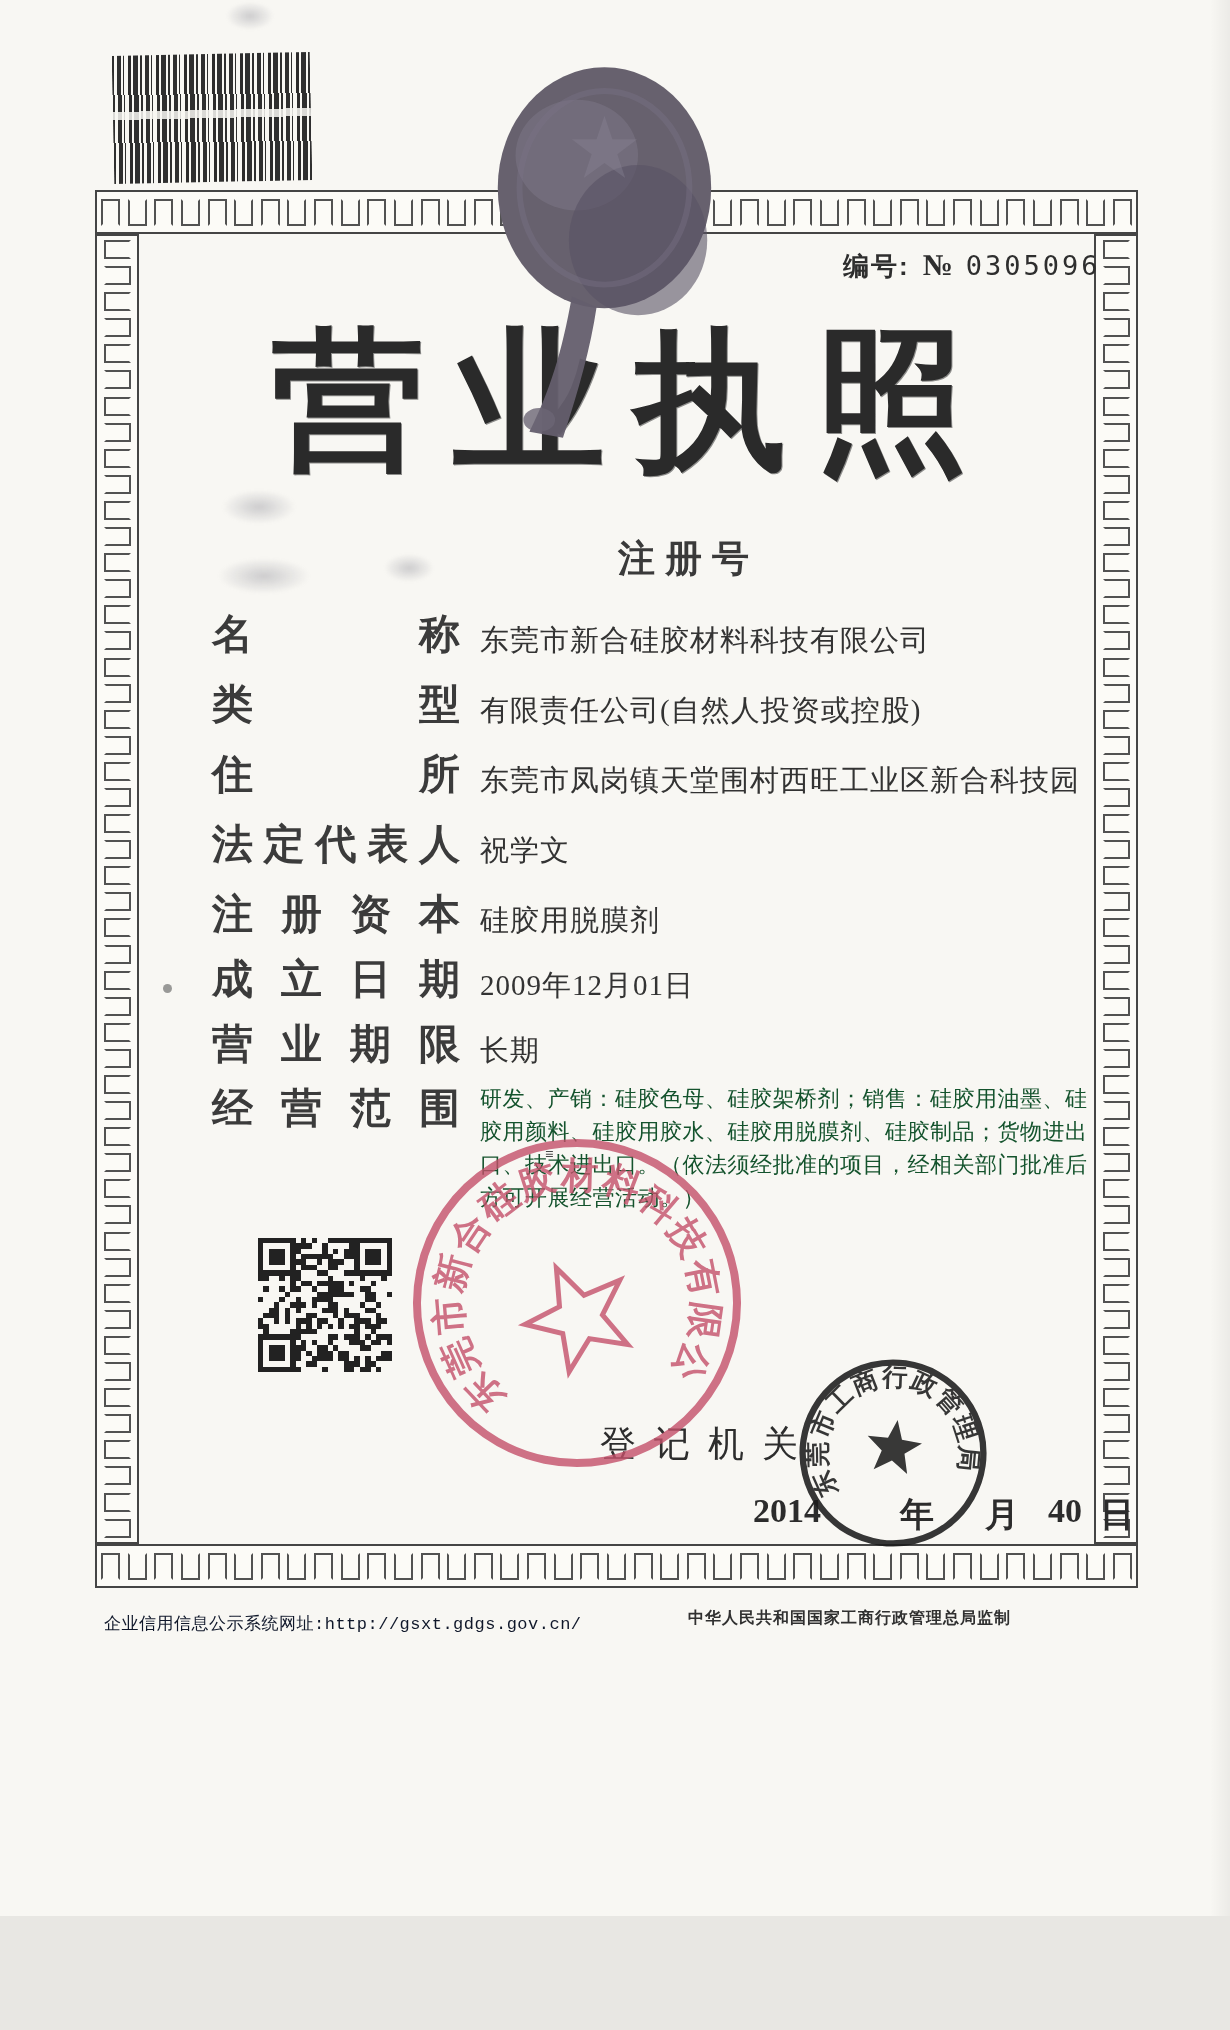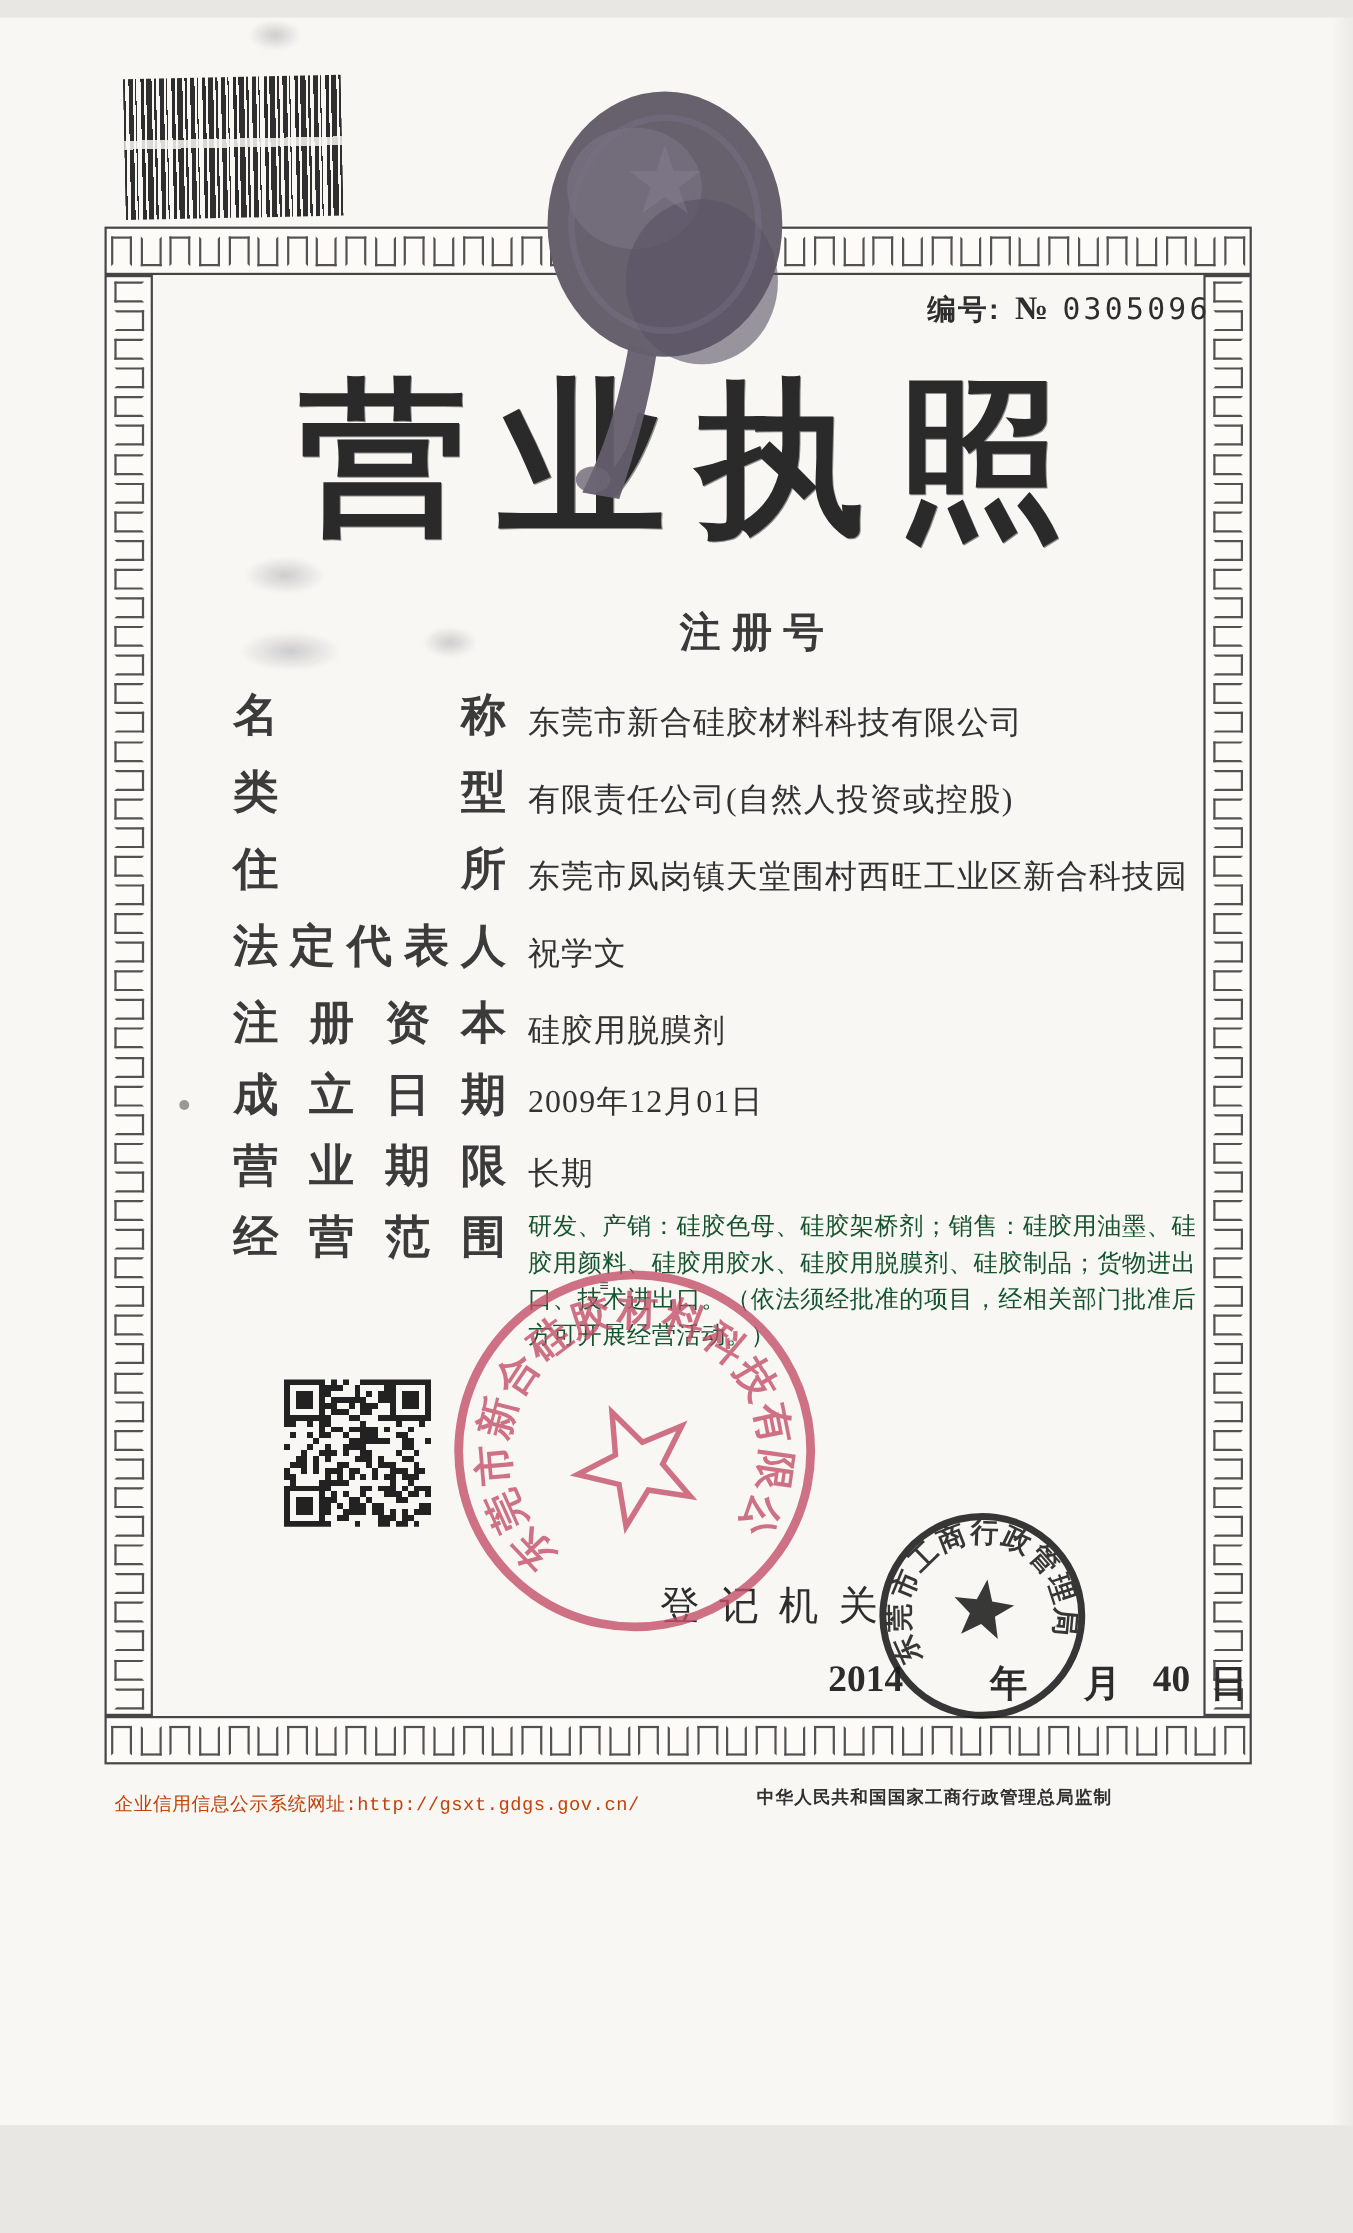--- a/index.html
+++ b/index.html
@@ -1,17 +1,17 @@
 <!DOCTYPE html>
 <html><head>
 <meta charset="utf-8">
 <style>
   html,body{margin:0;padding:0;background:#e8e7e3;}
   #page{
-    position:relative;width:1230px;height:1916px;margin:16px auto;
+    position:relative;width:1230px;height:1916px;margin:0 auto;
     background:#f8f7f3;overflow:hidden;
     font-family:"Liberation Serif", serif;color:#333;
   }
   
   .barcode{
     position:absolute;left:113px;top:54px;width:198px;height:128px;
     transform:rotate(-1.2deg);
     background:
       linear-gradient(180deg, rgba(248,247,243,0) 0 56px, rgba(248,247,243,.85) 56px 64px, rgba(248,247,243,0) 64px),
       repeating-linear-gradient(90deg,#1a1a1a 0 2px,rgba(255,255,255,0) 2px 5px,#1a1a1a 5px 9px,rgba(255,255,255,0) 9px 11px,#1a1a1a 11px 12px,rgba(255,255,255,0) 12px 16px,#161616 16px 19px,rgba(255,255,255,0) 19px 21px,#1a1a1a 21px 26px,rgba(255,255,255,0) 26px 28px);
@@ -55,21 +55,21 @@
   .field-row.scope .field-value{top:-4px;width:612px;white-space:normal;font-size:22px;line-height:1.5;letter-spacing:.5px;color:#14532d;}
   
   .qr{position:absolute;left:258px;top:1238px;width:134px;height:134px;z-index:4;}
   
   .red-seal{position:absolute;left:396px;top:1122px;width:362px;height:362px;z-index:7;opacity:.8;}
   .black-seal{position:absolute;left:780px;top:1340px;width:226px;height:226px;z-index:8;opacity:.88;}
   
   .registrar{position:absolute;left:600px;top:1420px;font-size:36px;font-weight:400;letter-spacing:18px;color:#2d2d2d;z-index:5;}
   .date-part{position:absolute;top:1492px;font-size:34px;color:#2c2c2c;z-index:5;font-weight:600;}
   
-  .footer-left{position:absolute;left:104px;top:1612px;font-size:17px;color:#c2410c;
+  .footer-left{position:absolute;left:104px;top:1612px;font-size:17px;color:#0f172a;
                font-family:"Liberation Mono",monospace;letter-spacing:.5px;}
   .footer-right{position:absolute;left:688px;top:1608px;font-size:16px;font-weight:600;color:#303030;letter-spacing:1px;}
   
   .smudge{position:absolute;background:radial-gradient(closest-side,rgba(115,115,128,.32),rgba(115,115,128,0));filter:blur(1.5px);z-index:2;}
   .scope-mark{position:absolute;left:545px;top:1146px;font-size:15px;color:#474747;z-index:4;font-weight:700;}
   .stray-dot{position:absolute;left:163px;top:984px;width:9px;height:9px;background:#5a5a5a;border-radius:50%;opacity:.6;z-index:2;}
   .edge-shade{position:absolute;right:0;top:0;width:20px;height:100%;background:linear-gradient(90deg,rgba(0,0,0,0),rgba(0,0,0,.05));z-index:9;}
 </style>
 </head>
 <body>

